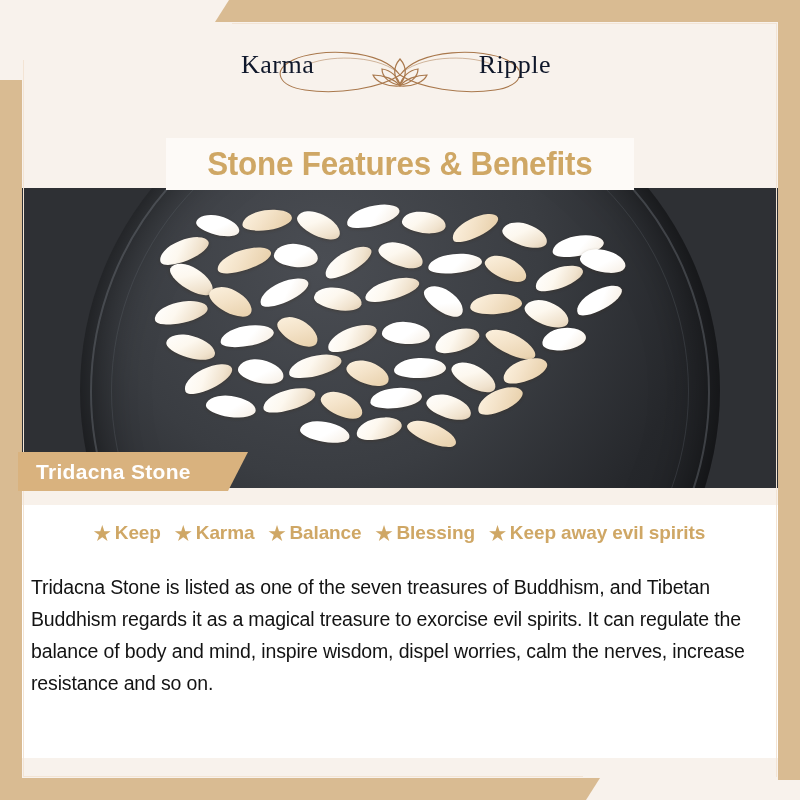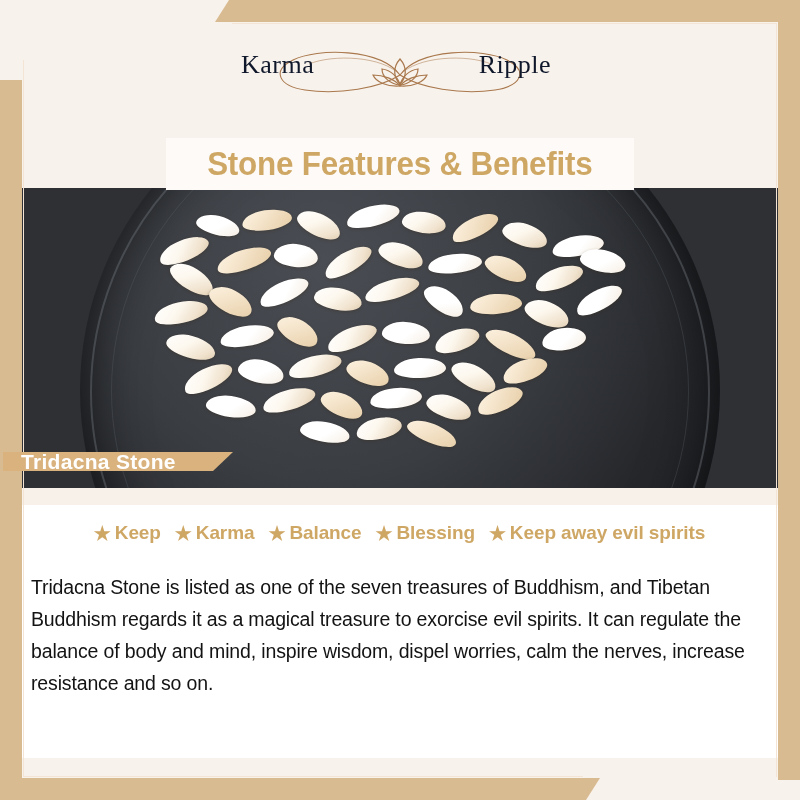--- a/index.html
+++ b/index.html
@@ -119,21 +119,21 @@
   }
   .chip.warm{
     background:linear-gradient(135deg,#fdf3e2 0%,#f4e3c9 45%,#e6cda6 100%);
   }
   .chip.bright{
     background:linear-gradient(140deg,#ffffff 0%,#ffffff 55%,#f5ece0 100%);
   }
 
   
   .stone-label{
-    position:absolute;left:3px;top:452px;width:230px;height:19px;
+    position:absolute;left:18px;top:452px;width:230px;height:39px;
     background:#d9b27e;z-index:5;
     clip-path:polygon(0 0,100% 0,calc(100% - 20px) 100%,0 100%);
     display:flex;align-items:center;
   }
   .stone-label-text{
     color:#ffffff;font-size:21px;font-weight:bold;
     letter-spacing:.3px;padding-left:18px;white-space:nowrap;
   }
 
   

